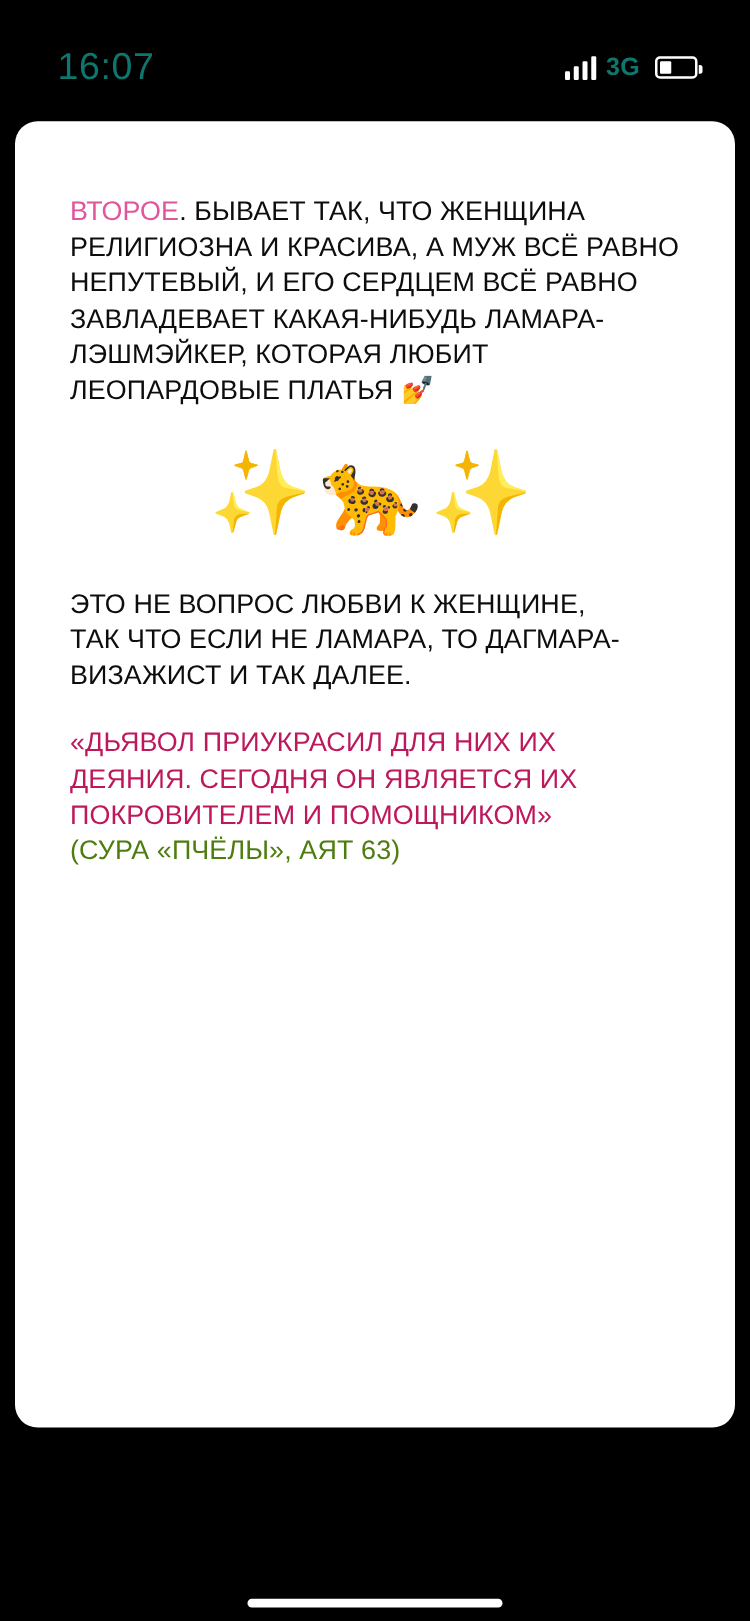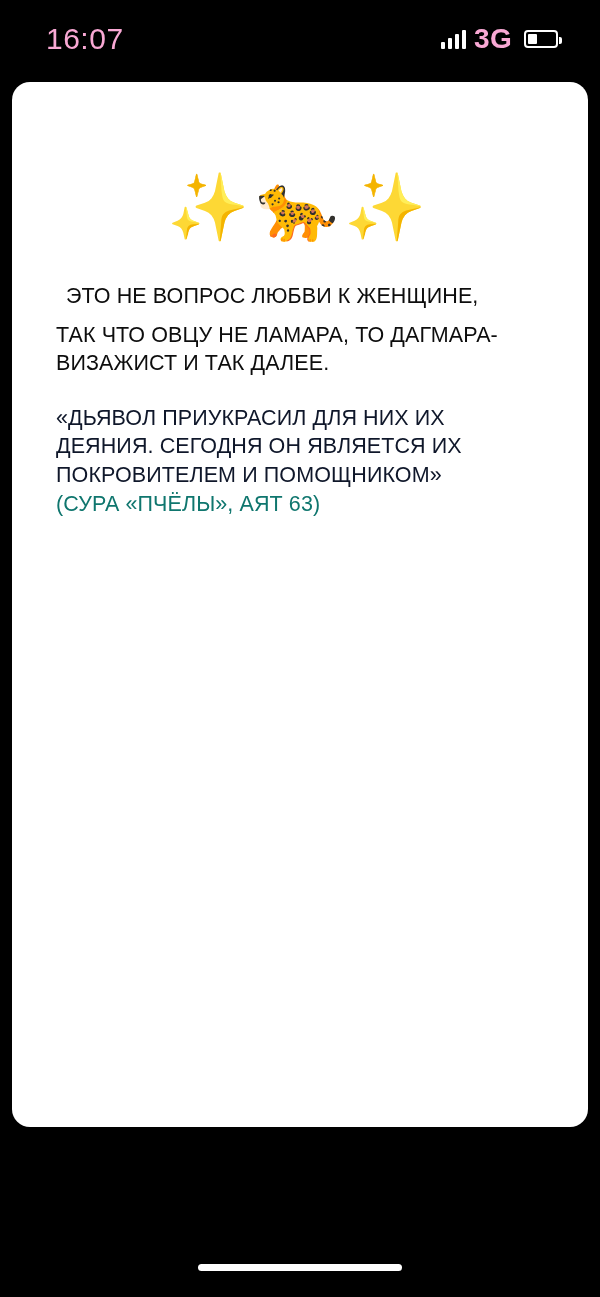--- a/index.html
+++ b/index.html
@@ -22,21 +22,22 @@
   }
   
   .status-bar {
     position: relative;
     height: 78px;
     display: flex;
     align-items: center;
     justify-content: space-between;
     padding: 0 42px 0 46px;
     box-sizing: border-box;
-    color: #f9a8d4;
+    color: #0f766e;
+    margin-top: 15px;
   }
   .status-time {
     font-size: 30px;
     font-weight: 500;
     letter-spacing: 0.5px;
   }
   .status-right {
     display: flex;
     align-items: center;
     gap: 8px;
@@ -51,21 +52,21 @@
     display: block;
     width: 4px;
     background: #fff;
     border-radius: 1px;
   }
   .signal-bars i:nth-child(1) { height: 7px; }
   .signal-bars i:nth-child(2) { height: 11px; }
   .signal-bars i:nth-child(3) { height: 15px; }
   .signal-bars i:nth-child(4) { height: 19px; }
   .network-label {
-    font-size: 28px;
+    font-size: 20px;
     font-weight: 600;
     letter-spacing: 0.3px;
   }
   .battery {
     position: relative;
     width: 34px;
     height: 18px;
     border: 2px solid #ffffff;
     border-radius: 4px;
     box-sizing: border-box;
@@ -113,24 +114,24 @@
     line-height: 1.33;
     color: #0d0d0d;
     font-weight: 500;
     letter-spacing: 0.1px;
   }
   p:last-child { margin-bottom: 0; }
   .hl {
     color: #e0559b;
   }
   .quote {
-    color: #0f172a;
+    color: #be185d;
   }
   .quote-src {
-    color: #0f766e;
+    color: #4d7c0f;
   }
   .emoji-row {
     text-align: center;
     font-size: 66px;
     line-height: 1;
     margin: 34px 0 42px 0;
     letter-spacing: 6px;
   }
   .para-block { margin-bottom: 26px; }
   .para-block:last-child { margin-bottom: 0; }
@@ -163,27 +164,28 @@
       <span class="network-label">3G</span>
       <span class="battery">
           <span></span>
         </span>
     </div>
   </div>
 
   <div class="card">
     <div class="content">
 
+      <p class="para-block"><span class="hl">ВТОРОЕ</span><span>. БЫВАЕТ ТАК, ЧТО ЖЕНЩИНА  РЕЛИГИОЗНА И КРАСИВА, А МУЖ ВСЁ РАВНО НЕПУТЕВЫЙ, И ЕГО СЕРДЦЕМ ВСЁ РАВНО ЗАВЛАДЕВАЕТ КАКАЯ-НИБУДЬ ЛАМАРА-ЛЭШМЭЙКЕР, КОТОРАЯ ЛЮБИТ ЛЕОПАРДОВЫЕ ПЛАТЬЯ 💅</span></p>
 
       <div class="emoji-row">✨🐆✨</div>
 
 
       <div class="para-block">
-        <p style="margin:10px">ЭТО НЕ ВОПРОС ЛЮБВИ К ЖЕНЩИНЕ,</p>
-        <p style="margin:0">ТАК ЧТО ОВЦУ НЕ ЛАМАРА, ТО ДАГМАРА-ВИЗАЖИСТ И ТАК ДАЛЕЕ.</p>
+        <p style="margin:0">ЭТО НЕ ВОПРОС ЛЮБВИ К ЖЕНЩИНЕ,</p>
+        <p style="margin:0">ТАК ЧТО ЕСЛИ НЕ ЛАМАРА, ТО ДАГМАРА-ВИЗАЖИСТ И ТАК ДАЛЕЕ.</p>
       </div>
 
       <div class="para-block">
         <p style="margin:0" class="quote">«ДЬЯВОЛ ПРИУКРАСИЛ ДЛЯ НИХ ИХ ДЕЯНИЯ. СЕГОДНЯ ОН ЯВЛЯЕТСЯ ИХ ПОКРОВИТЕЛЕМ И ПОМОЩНИКОМ»</p>
         <p style="margin:0" class="quote-src">(СУРА «ПЧЁЛЫ», АЯТ 63)</p>
       </div>
 
 
     </div>
   </div>

